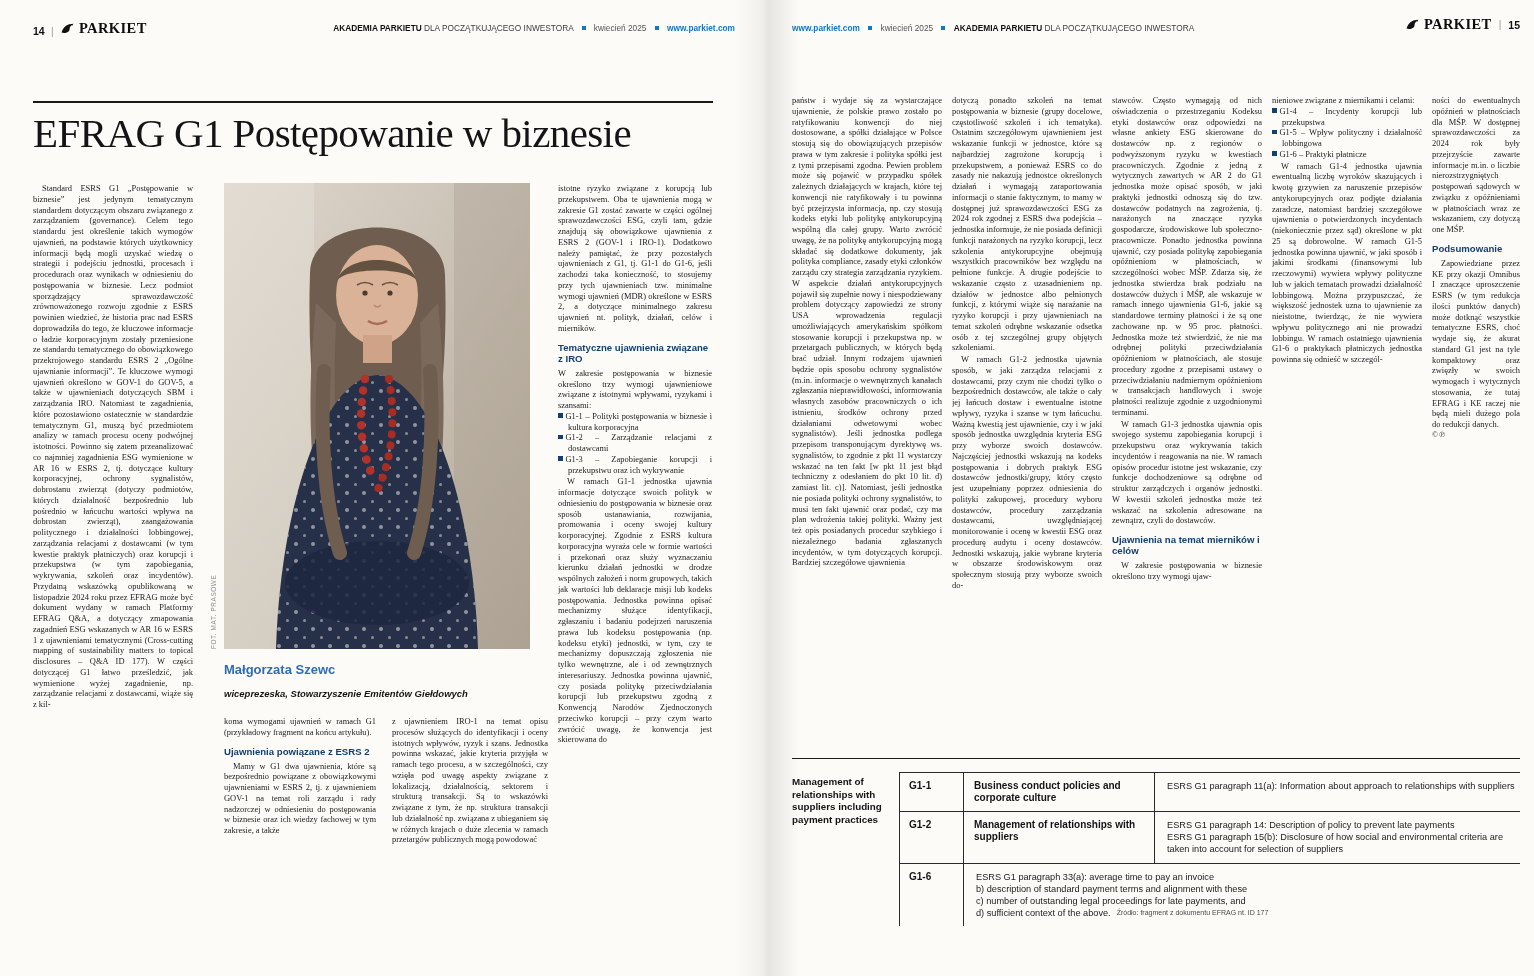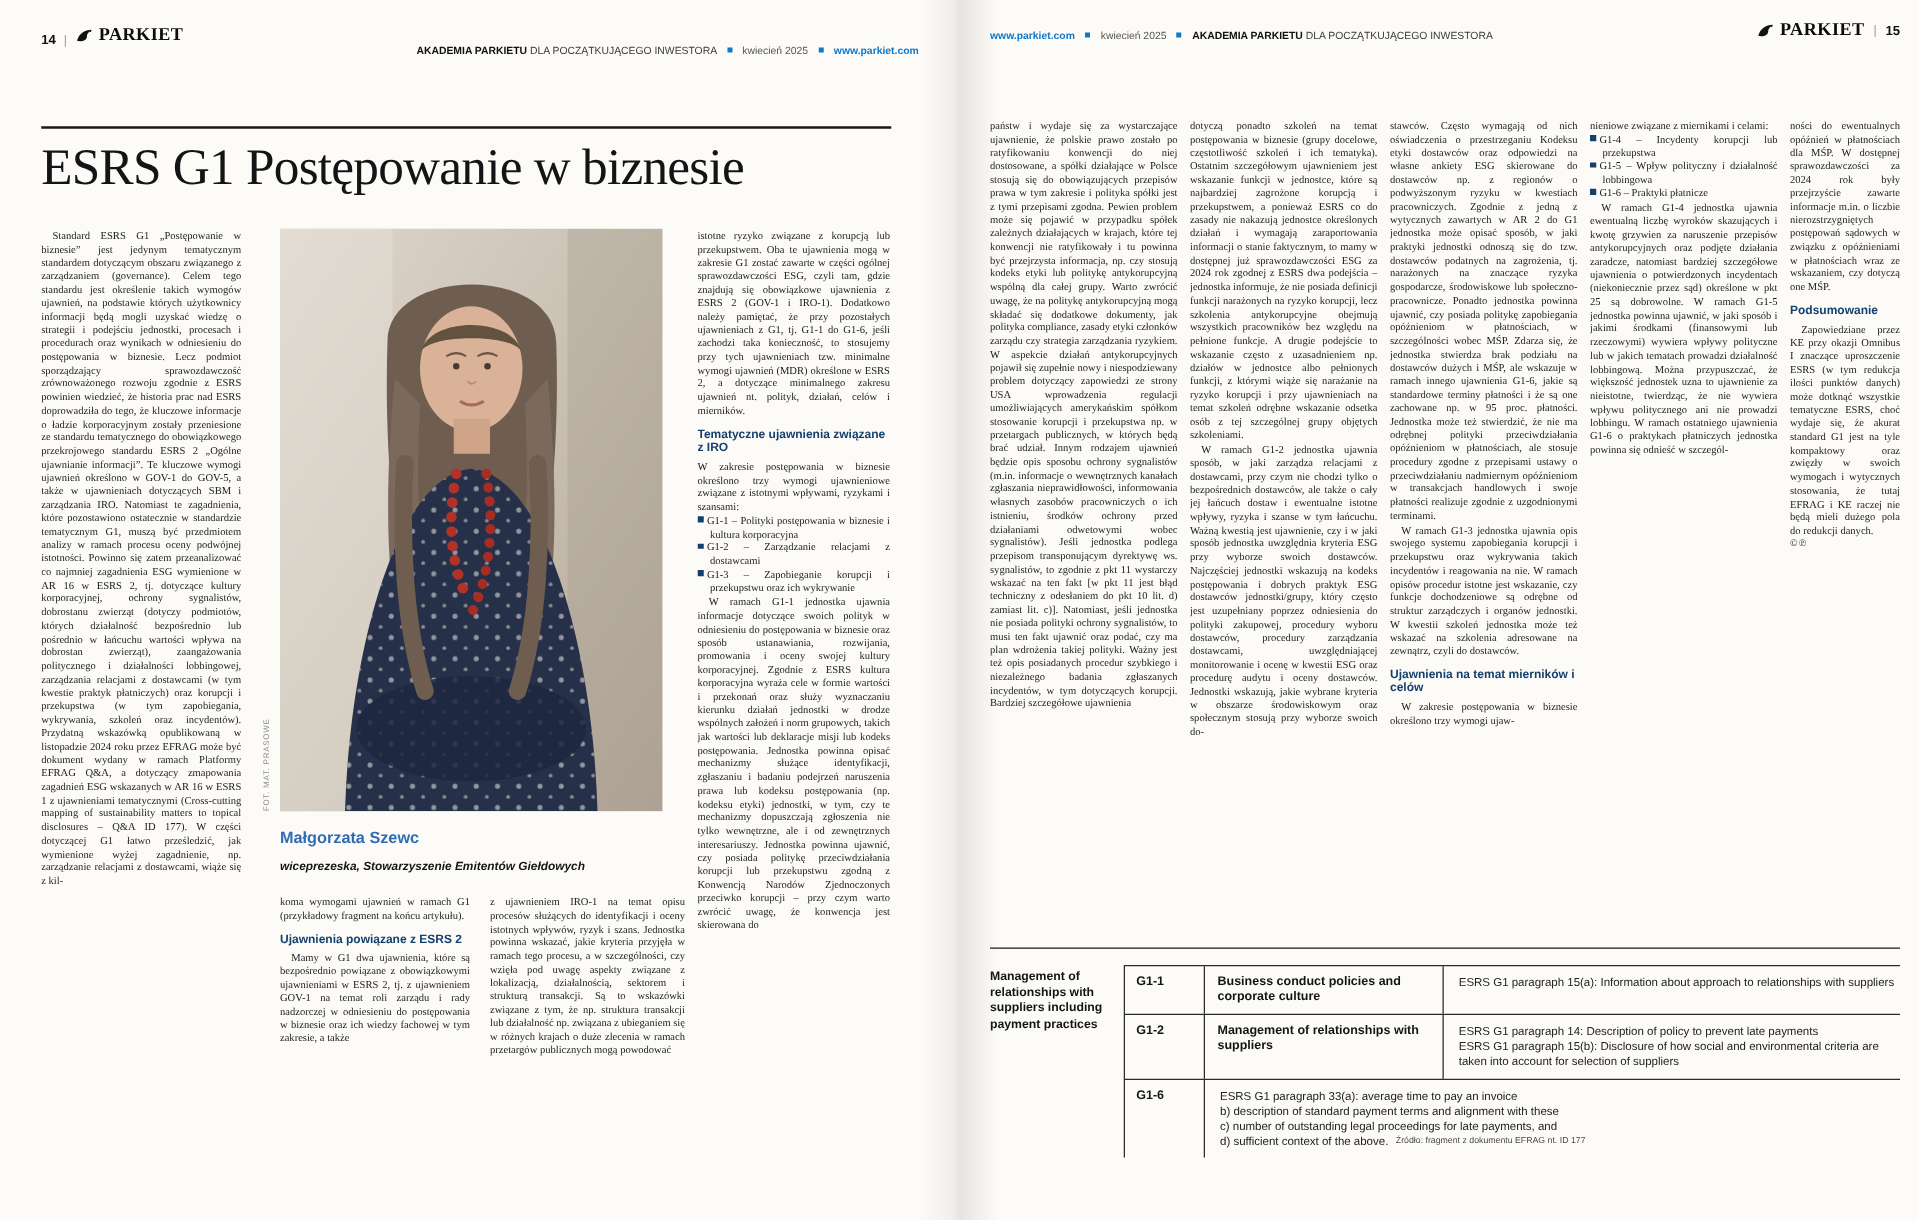--- a/index.html
+++ b/index.html
@@ -14,21 +14,21 @@
   .fold{position:absolute;left:735px;top:0;width:64px;height:976px;pointer-events:none;
     background:linear-gradient(90deg,rgba(0,0,0,0) 0%,rgba(110,100,90,.08) 42%,rgba(110,100,90,.15) 52%,rgba(0,0,0,0) 100%);}
   
   .strip{position:absolute;top:20px;font-family:"Liberation Sans",sans-serif;font-size:8.3px;color:#2a2a2a;white-space:nowrap;}
   .strip-l{left:33px;right:32px;}
   .strip-r{left:25px;right:14px;}
   .brandwrap{display:inline-flex;align-items:center;gap:3px;text-align:right;}
   .brand{font-family:"Liberation Serif",serif;font-weight:bold;font-size:14.5px;letter-spacing:.4px;color:#0d0d0d;}
   .pgnum{font-weight:bold;font-size:10.5px;color:#111;}
   .psep{color:#9a9a9a;font-size:10px;margin:0 4px;}
-  .strip-center-l{position:absolute;right:0;top:15px;}
+  .strip-center-l{position:absolute;right:0;top:3px;}
   .strip-line-r{position:absolute;left:0;top:3px;}
   .strip-brand-r{position:absolute;right:0;top:-4px;}
   .bsq{display:inline-block;width:4px;height:4px;background:#0f79c6;margin:0 6px 1px 6px;}
   .blue-link{color:#0e76c8;font-weight:bold;text-decoration:none;}
   .lab-bold{font-weight:bold;color:#111;}
   .lab-rest{color:#3c3c3c;}
   .lab-date{color:#555;}
   
   .headline-block{position:absolute;left:33px;top:101px;width:680px;border-top:2px solid #191919;}
   h1.headline{margin:7px 0 0 0;font-weight:500;font-size:41px;line-height:46px;letter-spacing:-.6px;color:#141416;}
@@ -90,21 +90,21 @@
       <span class="lab-bold">AKADEMIA PARKIETU</span>
       <span class="lab-rest">DLA POCZĄTKUJĄCEGO INWESTORA</span>
       <span class="bsq"></span>
       <span class="lab-date">kwiecień 2025</span>
       <span class="bsq"></span>
       <a class="blue-link" href="#">www.parkiet.com</a>
     </span>
   </div>
 
   <div class="headline-block">
-    <h1 class="headline">ESRS G1 Postępowanie w biznesie</h1>
+    <h1 class="headline">EFRAG G1 Postępowanie w biznesie</h1>
   </div>
 
   <div class="col lc1">
     <p class="ind">Standard ESRS G1 „Postępowanie w biznesie” jest jedynym tematycznym standardem dotyczącym obszaru związanego z zarządzaniem (governance). Celem tego standardu jest określenie takich wymogów ujawnień, na podstawie których użytkownicy informacji będą mogli uzyskać wiedzę o strategii i podejściu jednostki, procesach i procedurach oraz wynikach w odniesieniu do postępowania w biznesie. Lecz podmiot sporządzający sprawozdawczość zrównoważonego rozwoju zgodnie z ESRS powinien wiedzieć, że historia prac nad ESRS doprowadziła do tego, że kluczowe informacje o ładzie korporacyjnym zostały przeniesione ze standardu tematycznego do obowiązkowego przekrojowego standardu ESRS 2 „Ogólne ujawnianie informacji”. Te kluczowe wymogi ujawnień określono w GOV-1 do GOV-5, a także w ujawnieniach dotyczących SBM i zarządzania IRO. Natomiast te zagadnienia, które pozostawiono ostatecznie w standardzie tematycznym G1, muszą być przedmiotem analizy w ramach procesu oceny podwójnej istotności. Powinno się zatem przeanalizować co najmniej zagadnienia ESG wymienione w AR 16 w ESRS 2, tj. dotyczące kultury korporacyjnej, ochrony sygnalistów, dobrostanu zwierząt (dotyczy podmiotów, których działalność bezpośrednio lub pośrednio w łańcuchu wartości wpływa na dobrostan zwierząt), zaangażowania politycznego i działalności lobbingowej, zarządzania relacjami z dostawcami (w tym kwestie praktyk płatniczych) oraz korupcji i przekupstwa (w tym zapobiegania, wykrywania, szkoleń oraz incydentów). Przydatną wskazówką opublikowaną w listopadzie 2024 roku przez EFRAG może być dokument wydany w ramach Platformy EFRAG Q&amp;A, a dotyczący zmapowania zagadnień ESG wskazanych w AR 16 w ESRS 1 z ujawnieniami tematycznymi (Cross-cutting mapping of sustainability matters to topical disclosures – Q&amp;A ID 177). W części dotyczącej G1 łatwo prześledzić, jak wymienione wyżej zagadnienie, np. zarządzanie relacjami z dostawcami, wiąże się z kil-</p>
   </div>
 
   <div class="photo">
     <svg width="306" height="466" viewBox="0 0 306 466">
       <defs>
         <linearGradient id="bg" x1="0" y1="0" x2="1" y2="1">
@@ -219,21 +219,21 @@
     <p class="endmark">©℗</p>
   </div>
 
   <div class="tbl">
     <div class="tbl-label">Management of relationships with suppliers including payment practices</div>
     <div class="tbl-grid">
       <div class="trow">
         <div class="tcell-code">G1-1</div>
         <div class="tcell-title">Business conduct policies and corporate culture</div>
         <div class="tcell-det">
-          <div>ESRS G1 paragraph 15(a): Information about approach to relationships with suppliers</div>
+          <div>ESRS G1 paragraph 11(a): Information about approach to relationships with suppliers</div>
         </div>
       </div>
       <div class="trow">
         <div class="tcell-code">G1-2</div>
         <div class="tcell-title">Management of relationships with suppliers</div>
         <div class="tcell-det">
           <div>ESRS G1 paragraph 14: Description of policy to prevent late payments</div>
           <div>ESRS G1 paragraph 15(b): Disclosure of how social and environmental criteria are taken into account for selection of suppliers</div>
         </div>
       </div>

